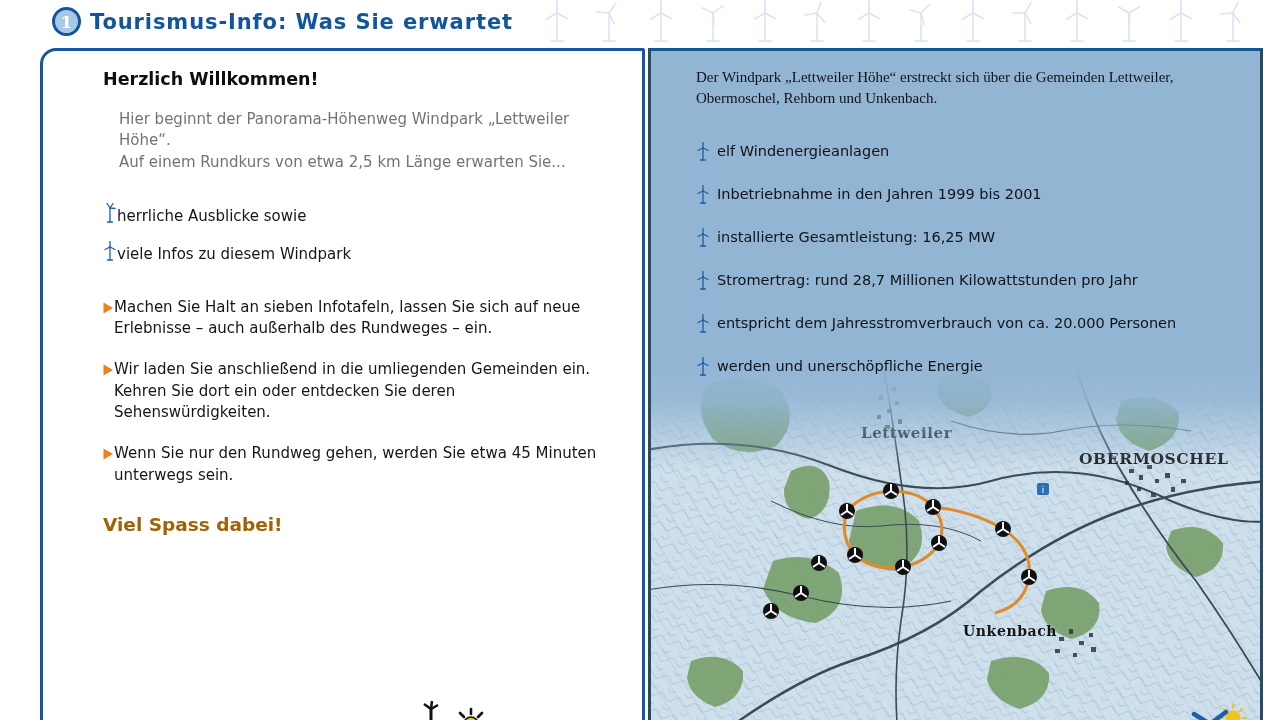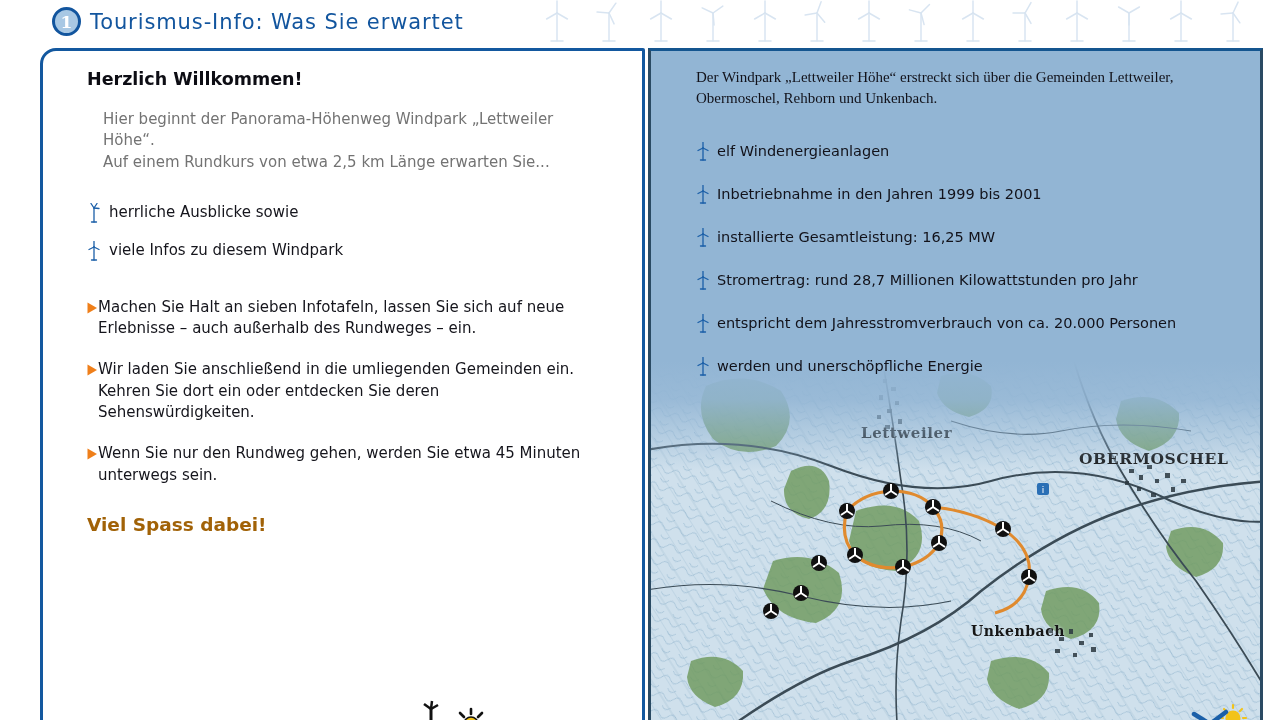--- a/index.html
+++ b/index.html
@@ -16,21 +16,21 @@
     position:absolute; left:0; top:0; width:1280px; height:46px;
     background:#ffffff; overflow:hidden;
   }
   .wm-field { position:absolute; left:540px; top:-2px; width:740px; height:48px; }
   .wm { position:absolute; bottom:2px; width:34px; height:44px; opacity:0.55; }
 
   .hdr { position:absolute; display:flex; align-items:center; gap:9px; top:7px; }
   .hdr-left { left:52px; }
   .hdr-right { left:660px; }
   .hdr-title {
-    font-size:21px; font-weight:normal; color:#12559e;
+    font-size:21px; font-weight:bold; color:#12559e;
     letter-spacing:0.9px; white-space:nowrap;
     font-family:"DejaVu Sans", sans-serif;
   }
   .badge-num {
     width:29px; height:29px; border-radius:50%;
     background:#a8c8e4; border:3px solid #12559e;
     display:flex; align-items:center; justify-content:center;
     color:#ffffff; font-size:17px; font-weight:bold;
     font-family:"DejaVu Serif", serif; box-sizing:border-box;
   }
@@ -41,33 +41,33 @@
   }
 
   
   .panel-left {
     position:absolute; left:40px; top:48px; width:605px; height:700px;
     background:#ffffff;
     border:3px solid #13589f;
     border-top-left-radius:16px; border-top-right-radius:2px;
     box-sizing:border-box; overflow:hidden;
   }
-  .pl-inner { position:absolute; left:44px; top:18px; width:500px; }
+  .pl-inner { position:absolute; left:60px; top:18px; width:500px; }
 
   h2.welcome {
     margin:0 0 20px 0; font-size:17.5px; font-weight:bold; color:#0d0d14;
     font-family:"DejaVu Sans", sans-serif;
   }
   p.intro {
     margin:16px; font-size:15px; line-height:1.42; color:#737373;
     font-family:"DejaVu Sans", sans-serif;
   }
 
   .tb-list { margin-top:30px; }
-  .tb-row { display:flex; align-items:flex-start; gap:8px; margin-bottom:14px; }
+  .tb-row { display:flex; align-items:flex-end; margin-bottom:14px; }
   .tb-row .txt {
     font-size:15px; color:#15151c; line-height:1.3;
     font-family:"DejaVu Sans", sans-serif;
   }
 
   .ar-list { margin-top:32px; }
   .ar-row { display:flex; align-items:flex-start; gap:0; margin-bottom:20px; }
   .ar-row .txt {
     font-size:15px; color:#15151c; line-height:1.42;
     font-family:"DejaVu Sans", sans-serif;
@@ -520,21 +520,21 @@
 
         <g transform="translate(392,128)">
           <rect x="-6" y="-6" width="12" height="12" rx="2" fill="#2a6fb5"></rect>
           <text x="0" y="4" font-size="9" fill="#fff" text-anchor="middle" font-family="DejaVu Sans, sans-serif">i</text>
         </g>
       </svg>
 
       
       <div class="map-label" style="left:210px; top:63px; font-size:15px;">Lettweiler</div>
       <div class="map-label" style="left:428px; top:88px; font-size:15.5px;">OBERMOSCHEL</div>
-      <div class="map-label" style="left:320px; top:262px; font-size:14px;">Unkenbach</div>
+      <div class="map-label" style="left:312px; top:262px; font-size:14px;">Unkenbach</div>
 
       <div class="map-fade"></div>
     </div>
 
     <div class="pr-inner">
       <p class="pr-intro">Der Windpark „Lettweiler Höhe“ erstreckt sich über die Gemeinden Lettweiler, Obermoschel, Rehborn und Unkenbach.</p>
 
       <div class="pr-list">
         <div class="pr-row">
           <span>

